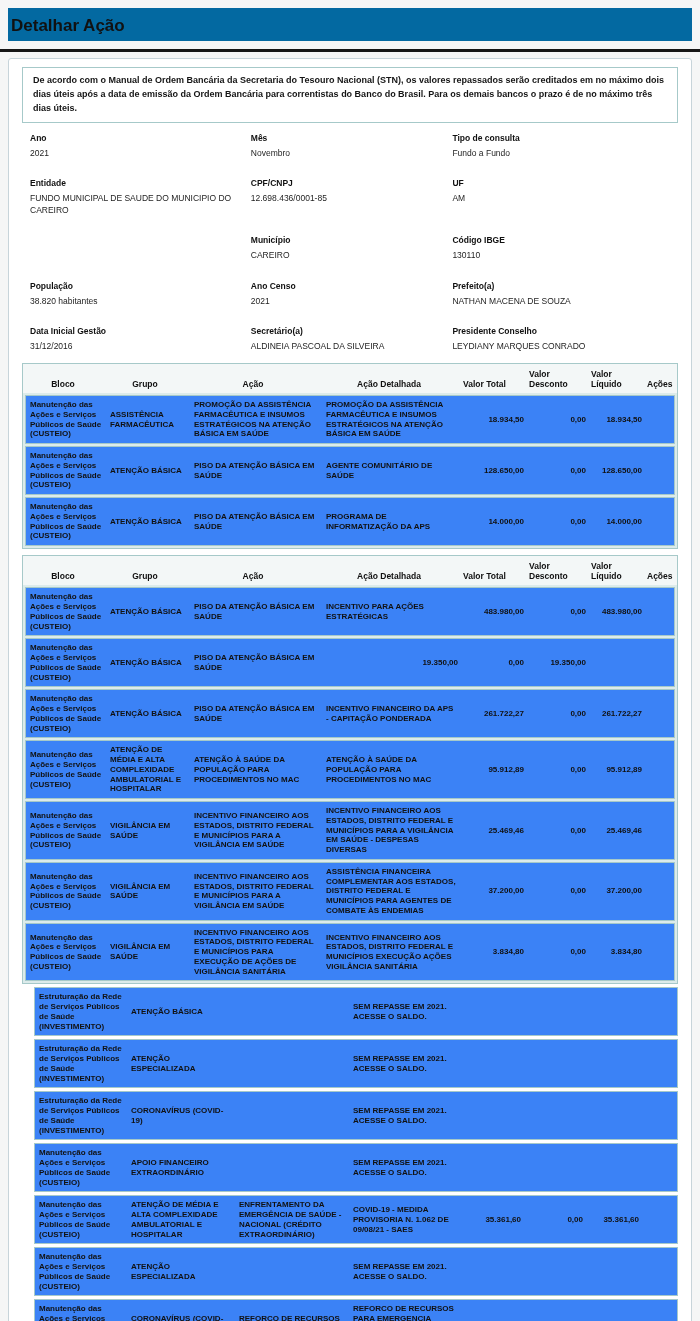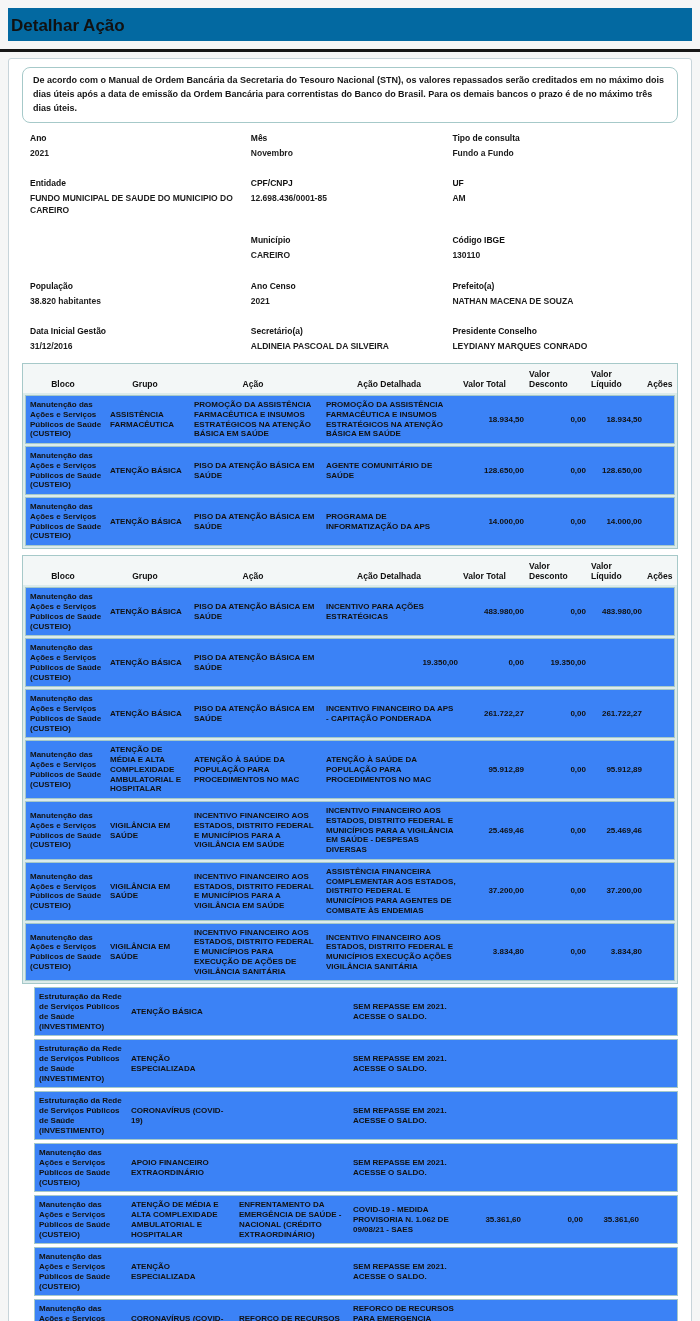--- a/index.html
+++ b/index.html
@@ -19,28 +19,28 @@
   .page-title{
     font-size:17px;font-weight:bold;margin:8px;padding:8px 0 5px 3px;
     background:#0369a1;
   }
   .title-rule{height:3px;background:#161616;margin:0;}
   .panel{
     margin:6px 8px 0 8px;background:#fff;border:1px solid var(--panel-border);
     border-radius:3px;padding:8px 13px 10px 13px;height:1304px;overflow:hidden;
   }
   .notice{
-    border:1px solid var(--teal);border-radius:8px;background:#fff;
+    border:1px solid var(--teal);border-radius:0;background:#fff;
     padding:6px 10px;font-size:9px;font-weight:bold;line-height:1.55;color:#151515;
   }
   
   .details{display:grid;grid-template-columns:34.5% 31.5% 34%;padding:10px 8px 4px 8px;row-gap:19px;}
   .dcell{min-height:26px;padding-right:10px;}
   .dlabel{font-size:8.5px;font-weight:bold;margin-bottom:5px;}
-  .dvalue{font-size:8.5px;font-weight:bold;color:#1d1d1d;line-height:1.35;}
+  .dvalue{font-size:8.5px;font-weight:normal;color:#1d1d1d;line-height:1.35;}
   
   .tsection{border:1px solid var(--teal);background:var(--gap-bg);margin-top:6px;}
   .trow{
     display:grid;align-items:center;background:#3b82f6;
     border:1px solid var(--teal);margin:2px;
   }
   .cols-a{grid-template-columns:80px 84px 132px 140px 66px 62px 56px 28px;}
   .cols-b{grid-template-columns:92px 108px 114px 110px 66px 62px 56px 40px;}
   .cell{font-size:8px;font-weight:bold;line-height:1.22;padding:4px;word-break:normal;}
   .cell.c4,.cell.c5,.cell.c6{text-align:right;}

